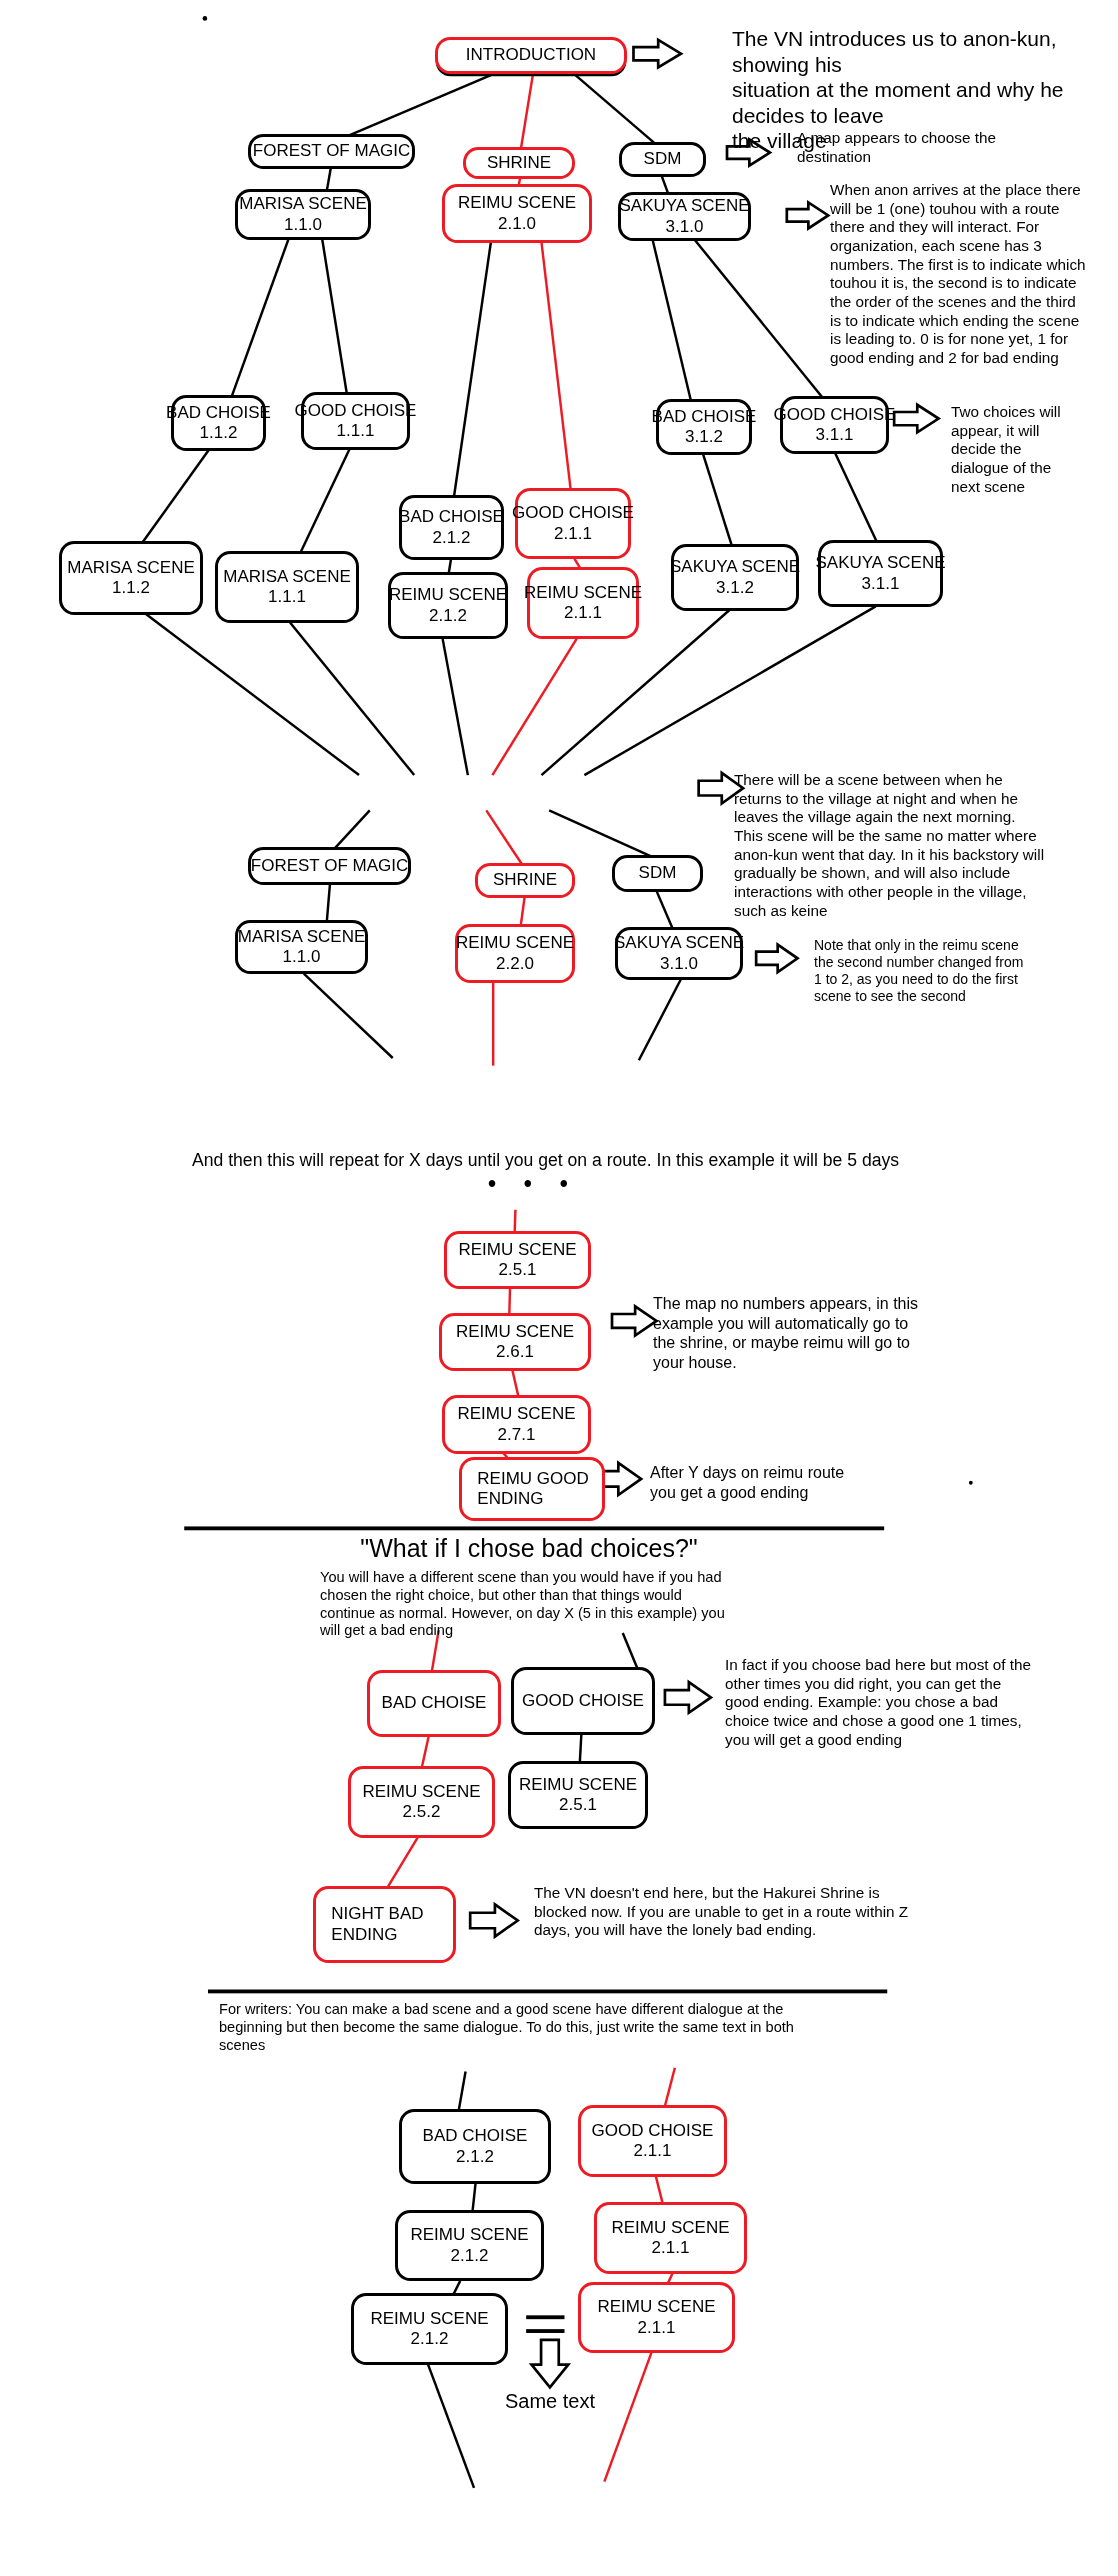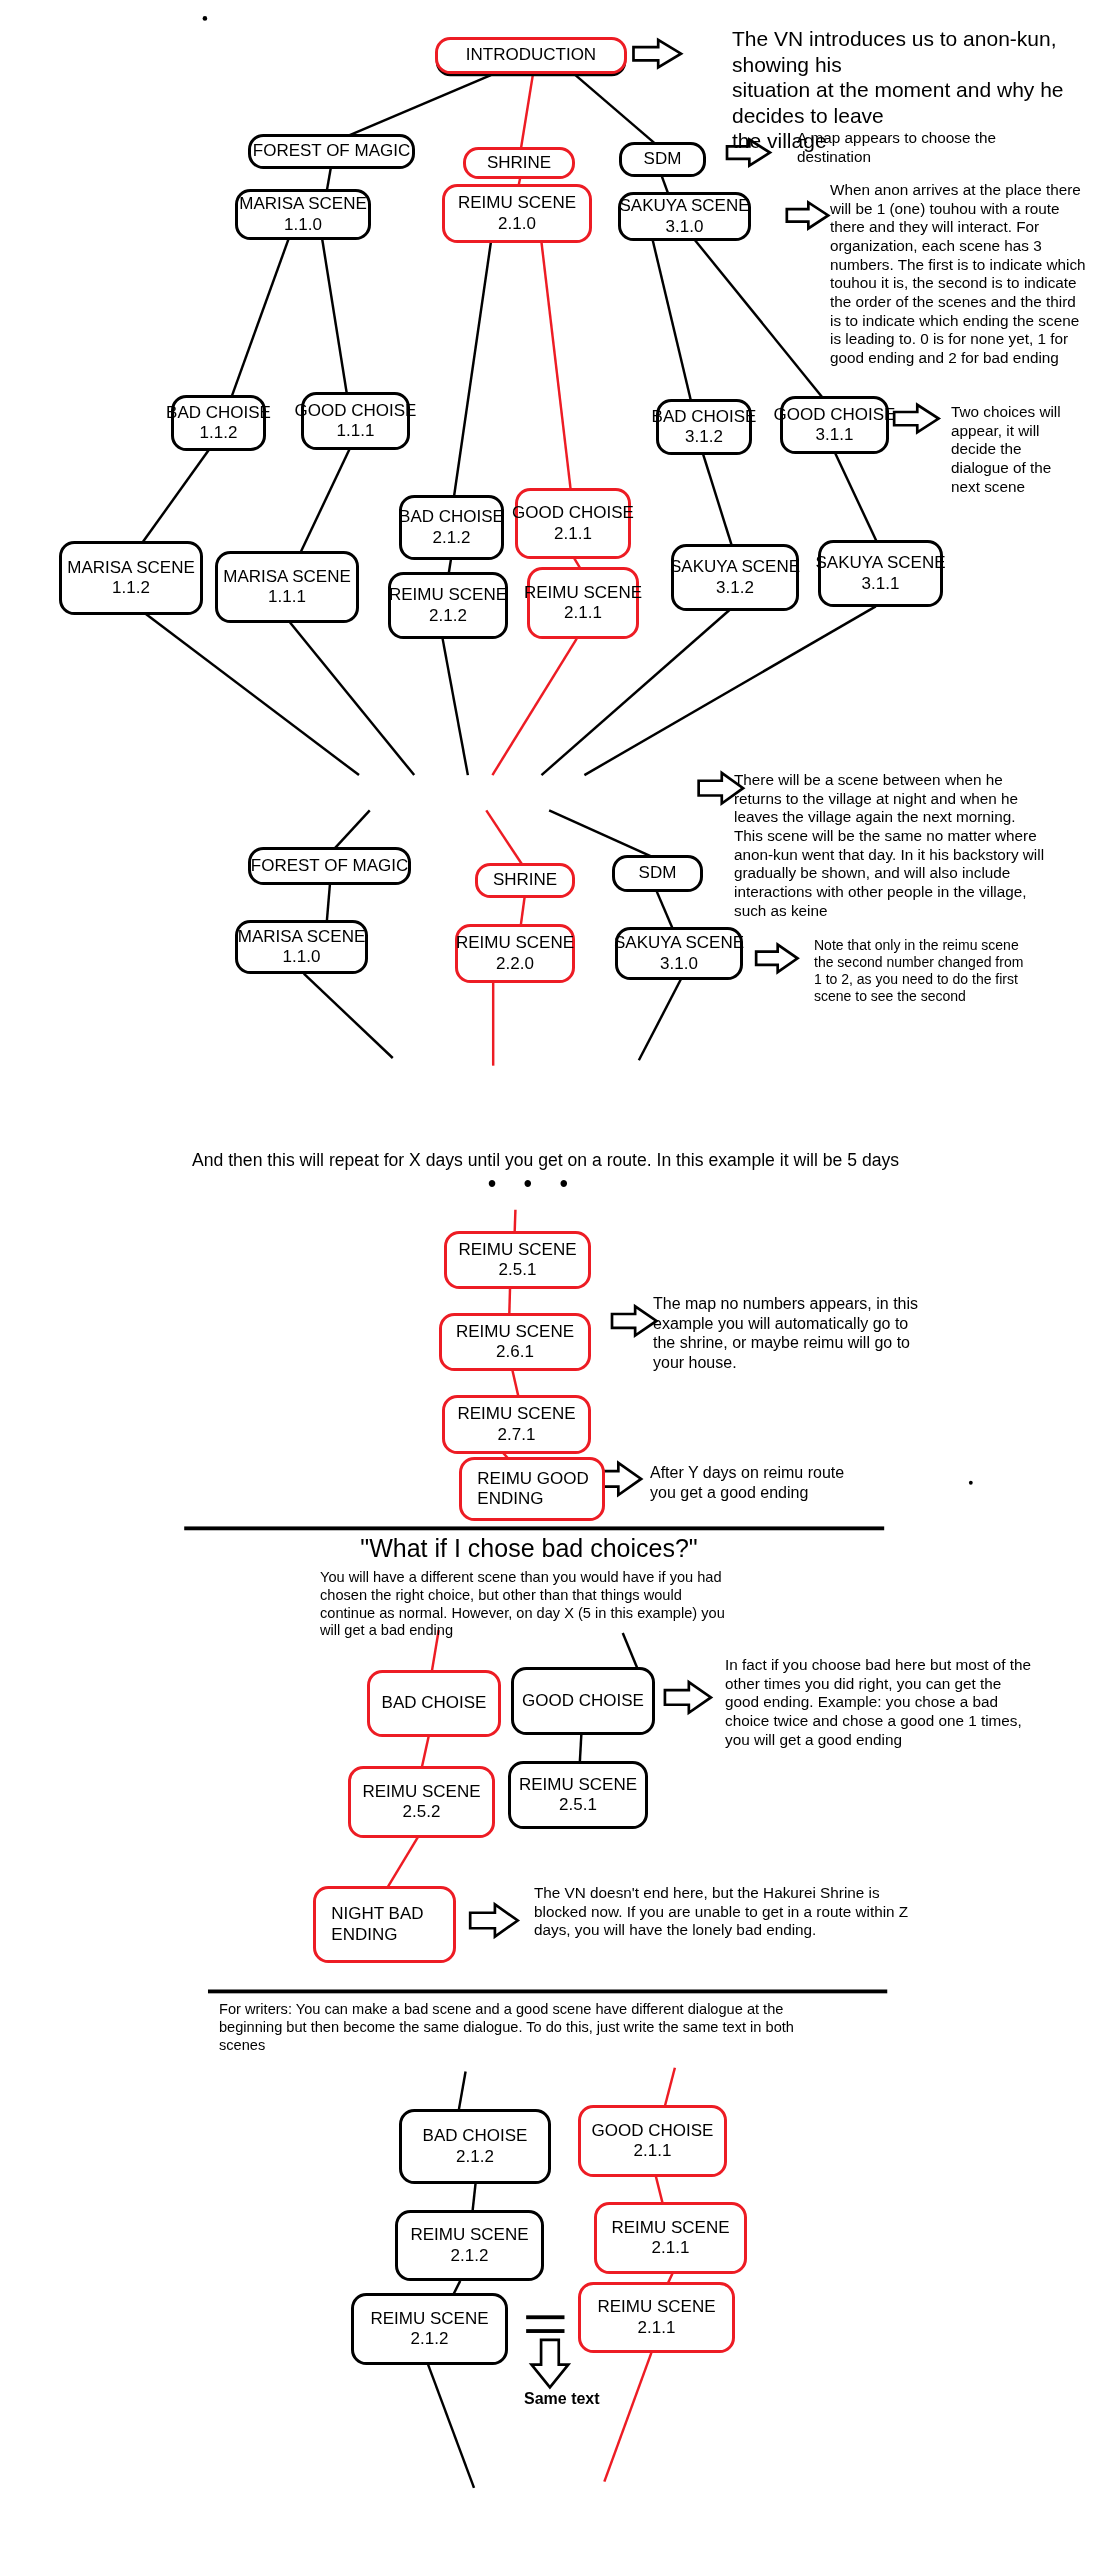--- a/index.html
+++ b/index.html
@@ -300,15 +300,15 @@
     <div class="freetext nowrap" style="left: 192px; top: 1150px; font-size: 17.6px;">And then this will repeat for X days until you get on a route. In this example it will be 5 days</div>
     <div class="freetext nowrap" style="left: 488px; top: 1170px; font-size: 23px; letter-spacing: 10.7px; font-weight: bold;">• • •</div>
     <div class="freetext center nowrap" style="left: 349px; top: 1533px; font-size: 25px; width: 360px;">"What if I chose bad choices?"</div>
     <div class="freetext " style="left: 320px; top: 1569px; font-size: 14.6px;">You will have a different scene than you would have if you had
 chosen the right choice, but other than that things would
 continue as normal. However, on day X (5 in this example) you
 will get a bad ending</div>
     <div class="freetext " style="left: 219px; top: 2001px; font-size: 14.6px;">For writers: You can make a bad scene and a good scene have different dialogue at the
 beginning but then become the same dialogue. To do this, just write the same text in both
 scenes</div>
-    <div class="freetext nowrap" style="left: 524px; top: 2389px; font-size: 16px; font-weight: bold;">Same text</div>
+    <div class="freetext nowrap" style="left: 505px; top: 2389px; font-size: 20px;">Same text</div>
   </div>
 
 
 </body></html>

